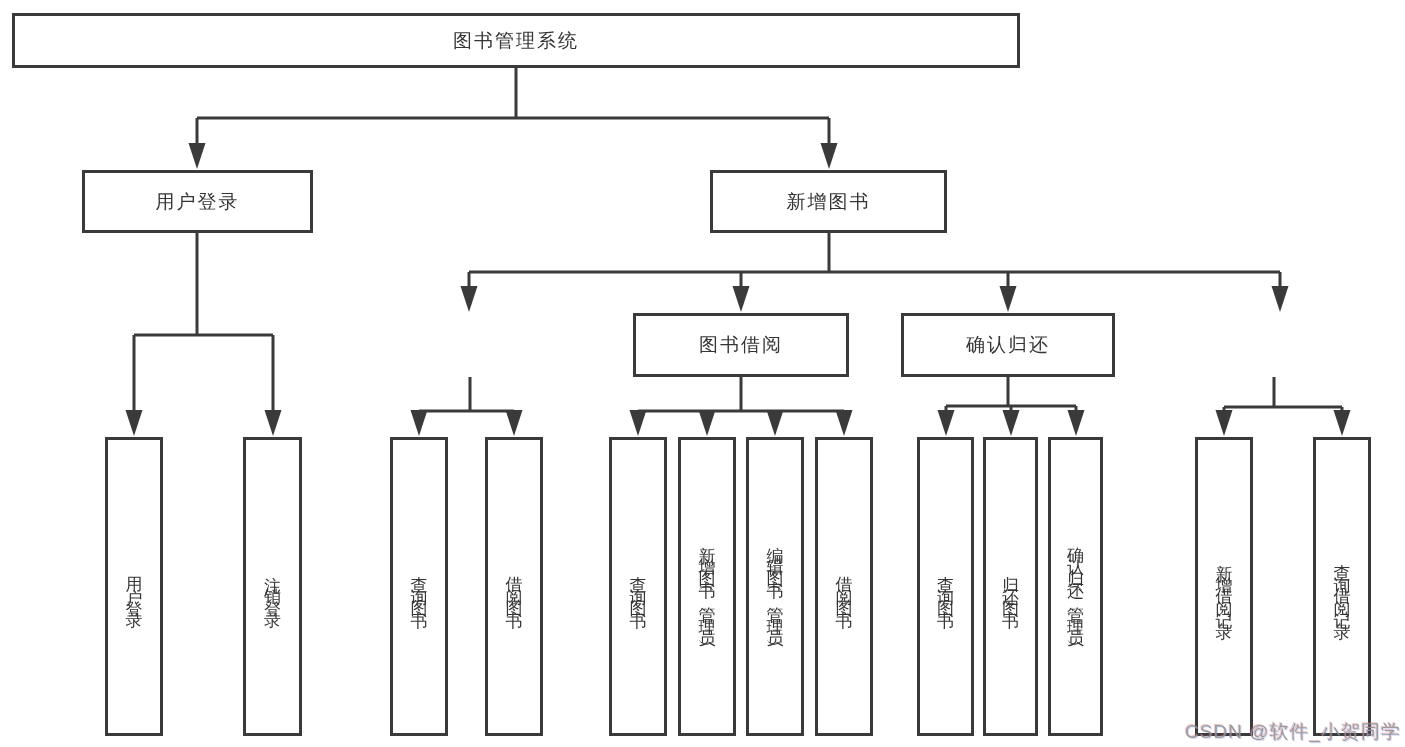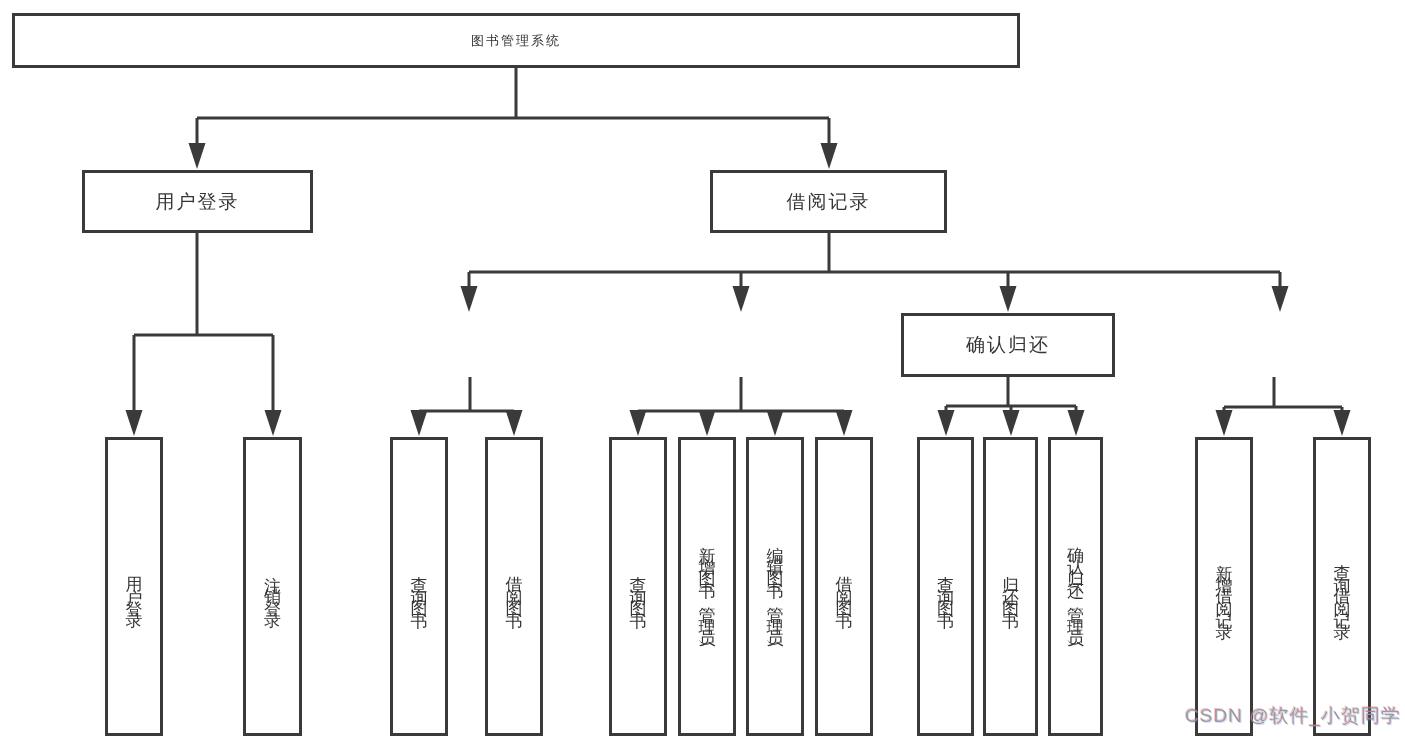--- a/index.html
+++ b/index.html
@@ -23,32 +23,32 @@
     position:absolute;
     box-sizing:content-box;
     border:3px solid var(--line);
     background:var(--node-bg);
     color:var(--text);
     display:flex;align-items:center;justify-content:center;
     text-align:center;
     z-index:2;
   }
   .h-label{font-size:19px;letter-spacing:2px;}
-  .root-label{font-size:13px;letter-spacing:2px;}
+  .root-label{font-size:19px;letter-spacing:2px;}
   .v{
     writing-mode:vertical-lr;
     text-orientation:mixed;
     font-size:17px;
     letter-spacing:12px;
     line-height:1;
     white-space:nowrap;
   }
   .watermark{
     position:absolute;
-    right:4px;bottom:18px;
+    right:4px;bottom:2px;
     font-size:19px;
     letter-spacing:1px;
     color:var(--watermark);
     opacity:.9;
     text-shadow:-1px -1px 0 rgba(222,98,98,.40), 1px 1px 0 rgba(96,130,235,.28);
     z-index:5;
   }
 </style>
 </head>
 <body>
@@ -88,22 +88,23 @@
     <polygon points="937.5,410 954.5,410 946,436"></polygon>
     <polygon points="1002.5,410 1019.5,410 1011,436"></polygon>
     <polygon points="1067.5,410 1084.5,410 1076,436"></polygon>
     <polygon points="1215.5,410 1232.5,410 1224,436"></polygon>
     <polygon points="1333.5,410 1350.5,410 1342,436"></polygon>
   </svg>
 
   <div class="box root-label" style="left:12px;top:13px;width:1002px;height:49px">图书管理系统</div>
 
   <div class="box h-label" style="left:82px;top:170px;width:225px;height:57px">用户登录</div>
-  <div class="box h-label" style="left:710px;top:170px;width:231px;height:57px">借阅记录</div>
+  <div class="box h-label" style="left:710px;top:170px;width:231px;height:57px">新增图书</div>
 
+  <div class="box h-label" style="left:633px;top:313px;width:210px;height:58px">图书借阅</div>
   <div class="box h-label" style="left:901px;top:313px;width:208px;height:58px">确认归还</div>
 
   <div class="box v" style="left:105px;top:437px;width:52px;height:293px">用户登录</div>
   <div class="box v" style="left:243px;top:437px;width:53px;height:293px">注销登录</div>
 
   <div class="box v" style="left:390px;top:437px;width:52px;height:293px">查询图书</div>
   <div class="box v" style="left:485px;top:437px;width:52px;height:293px">借阅图书</div>
 
   <div class="box v" style="left:609px;top:437px;width:52px;height:293px">查询图书</div>
   <div class="box v" style="left:678px;top:437px;width:52px;height:293px">新增图书（管理员）</div>

